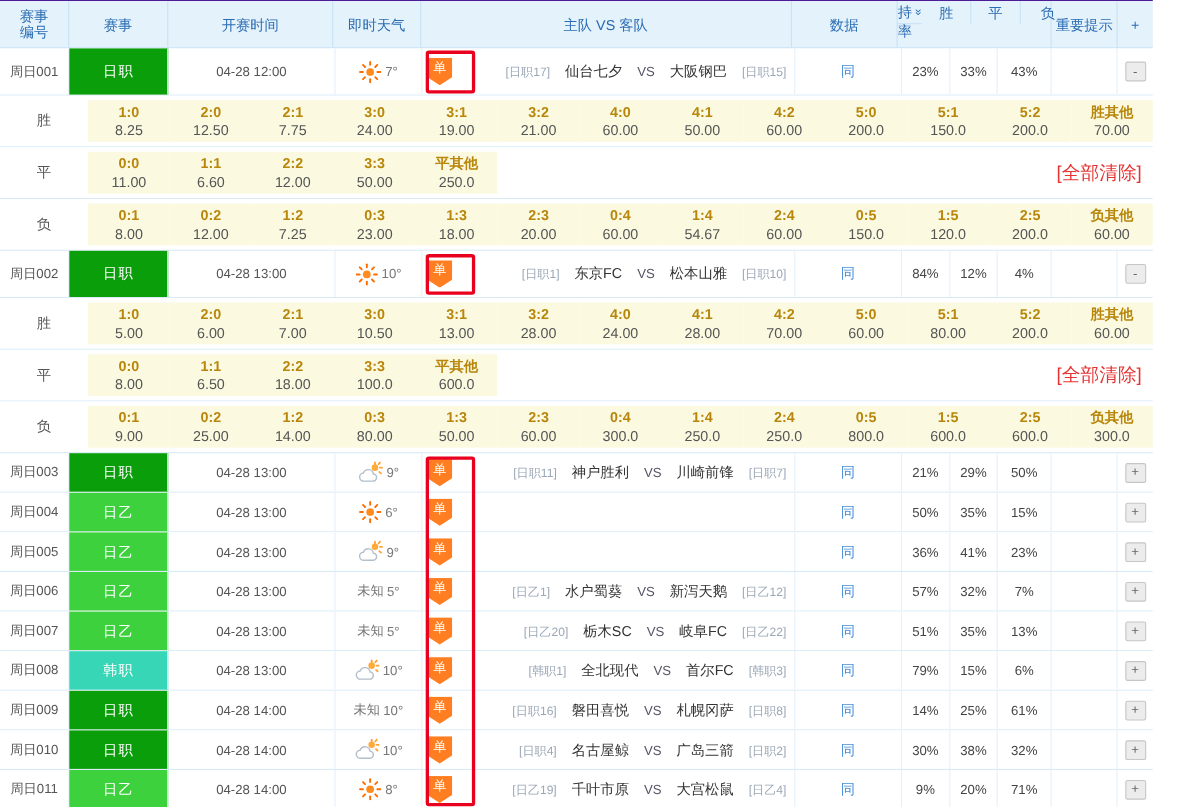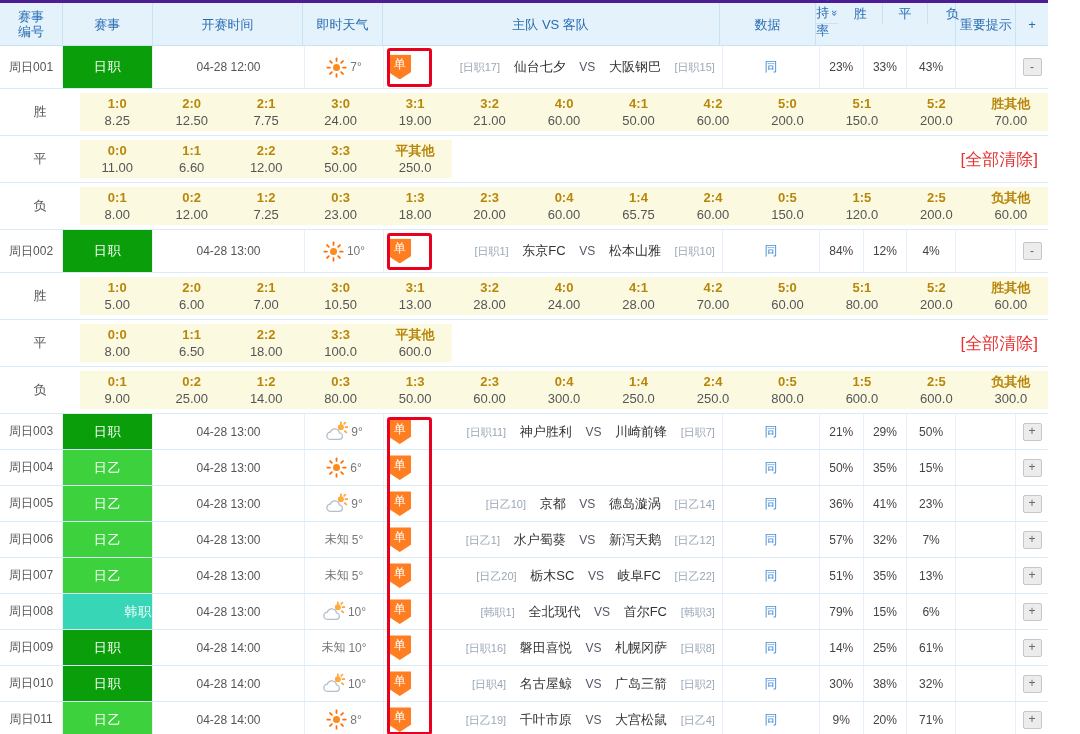--- a/index.html
+++ b/index.html
@@ -1,18 +1,18 @@
 <!DOCTYPE html>
 <html><head>
 <meta charset="utf-8">
 <style>
   *{box-sizing:border-box;margin:0;padding:0}
   html,body{width:1080px;height:734px;overflow:hidden;background:#fff;
     font-family:"Liberation Sans","DejaVu Sans",sans-serif;}
-  .tbl{position:relative;width:1048px;height:734px;border-top:3px solid #4c1d95}
+  .tbl{position:relative;width:1048px;height:734px;border-top:1px solid #4c1d95}
 
   
   .thead{display:flex;height:43px;background:#e4f2fb;color:#2a6cb3;font-size:13px;
     border-bottom:1px solid #c9e2f4}
   .th{display:flex;align-items:center;justify-content:center;text-align:center;
     border-right:1px solid #c9e2f4;line-height:15px}
   .c1{width:65px}.c2{width:93px}.c3{width:156px}.c4{width:82px}.c5{width:349px}
   .c6{width:100px}.c7{width:45px}.c8{width:45px}.c9{width:50px}.c10{width:62px}
   .c11{width:33px;border-right:none}
   .th-support{width:140px;display:flex;flex-direction:row;border-right:1px solid #c9e2f4}
@@ -272,21 +272,21 @@
           <div class="odds-cell filled">
             <span class="score">2:3</span>
             <span class="oval">20.00</span>
           </div>
           <div class="odds-cell filled">
             <span class="score">0:4</span>
             <span class="oval">60.00</span>
           </div>
           <div class="odds-cell filled">
             <span class="score">1:4</span>
-            <span class="oval">65.75</span>
+            <span class="oval">54.67</span>
           </div>
           <div class="odds-cell filled">
             <span class="score">2:4</span>
             <span class="oval">60.00</span>
           </div>
           <div class="odds-cell filled">
             <span class="score">0:5</span>
             <span class="oval">150.0</span>
           </div>
           <div class="odds-cell filled">
@@ -616,27 +616,20 @@
                 </g>
                 <circle cx="18" cy="7" r="3.4" fill="#ffab3c"></circle>
                 <path d="M6.5 21a4.2 4.2 0 0 1-.5-8.4A5.4 5.4 0 0 1 16.4 13.6a3.6 3.6 0 0 1-.8 7.4z" fill="#fff" stroke="#b3bfc9" stroke-width="1.5"></path>
               </svg>
             </span>
             <span class="temp">9°</span>
           </span>
         </div>
     <div class="cell c5">
       <span class="dan">单</span>
-      <span class="teams">
-        <span class="rank home-rank">[日乙10]</span>
-        <span class="team home">京都</span>
-        <span class="vs">VS</span>
-        <span class="team away">德岛漩涡</span>
-        <span class="rank away-rank">[日乙14]</span>
-      </span>
     </div>
     <div class="cell c6">
           <a class="data-link">同</a>
         </div>
     <div class="cell c7 pct p-win">36%</div>
     <div class="cell c8 pct p-draw">41%</div>
     <div class="cell c9 pct p-lose">23%</div>
     <div class="cell c10"></div>
     <div class="cell c11">
           <button class="toggle">+</button>
@@ -713,21 +706,21 @@
     <div class="cell c9 pct p-lose">13%</div>
     <div class="cell c10"></div>
     <div class="cell c11">
           <button class="toggle">+</button>
         </div>
   </div>
       <div class="row simple">
     <div class="cell c1">
           <span class="mno">周日008</span>
         </div>
-    <div class="cell c2" style="background: rgb(54, 214, 183); justify-content: flex-end;">
+    <div class="cell c2" style="background: rgb(54, 214, 183);">
           <span class="league">韩职</span>
         </div>
     <div class="cell c3">
           <span class="time">04-28 13:00</span>
         </div>
     <div class="cell c4">
           <span class="weather-box">
             <span class="wicon">
               <svg width="23" height="21" viewBox="0 0 26 24">
                 <g stroke="#ffa033" stroke-width="1.8" stroke-linecap="round">

